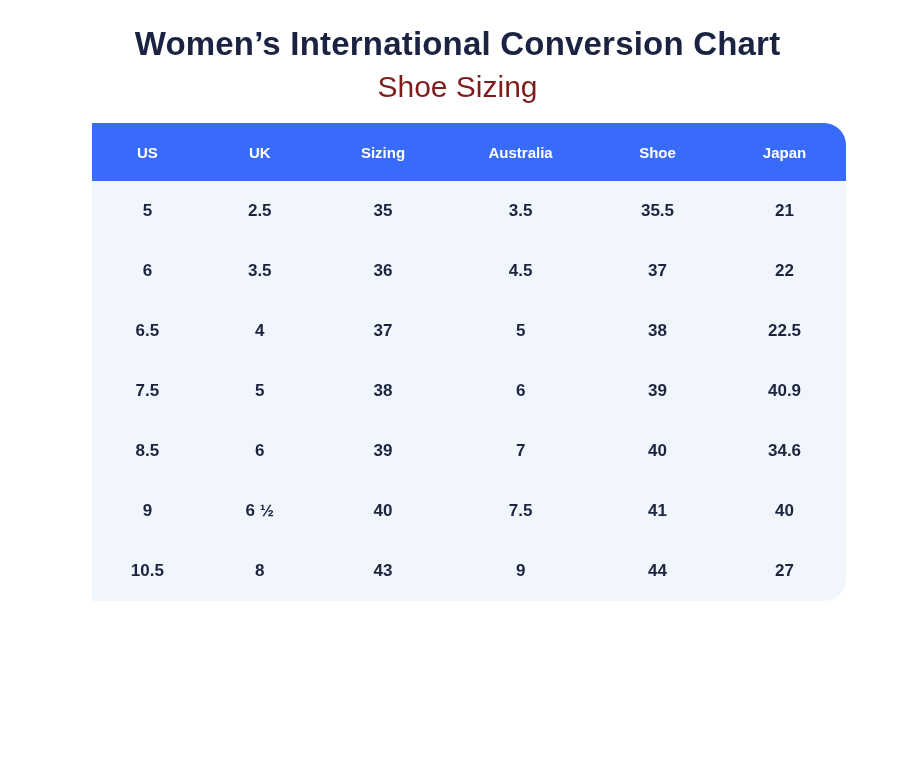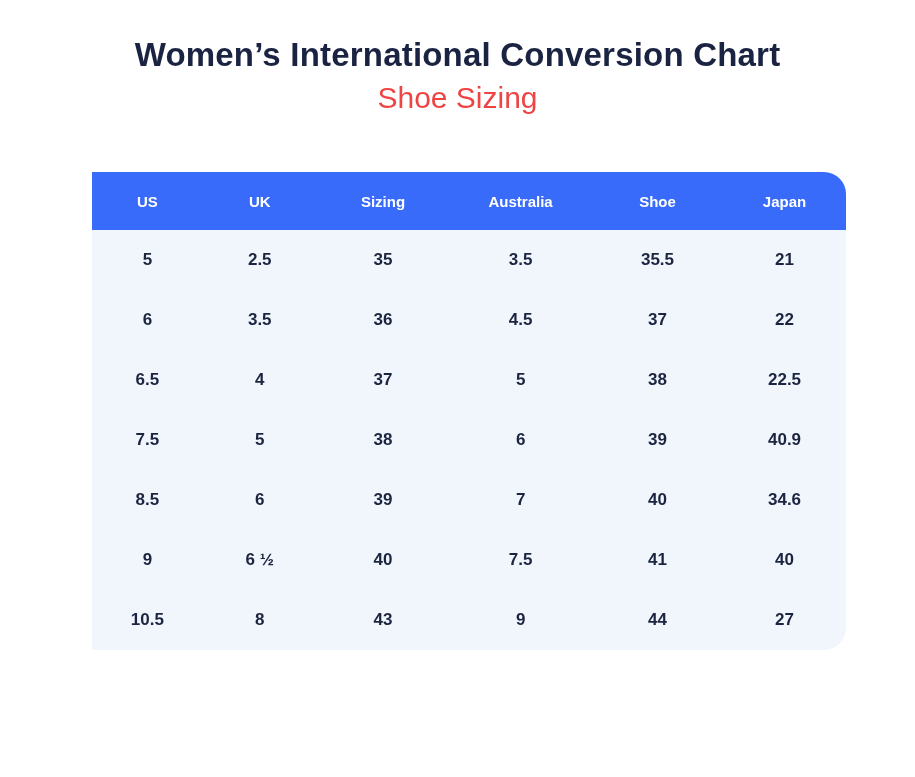--- a/index.html
+++ b/index.html
@@ -6,40 +6,40 @@
     margin: 0;
     padding: 0;
     background: #ffffff;
     width: 915px;
     height: 777px;
     font-family: "Liberation Sans", sans-serif;
     overflow: hidden;
   }
   .page-header {
     text-align: center;
-    padding-top: 35px;
+    padding-top: 24px;
   }
   .page-title {
     margin: 0;
     font-size: 33px;
     line-height: 1.2;
     font-weight: 700;
     color: #1b2342;
     letter-spacing: 0.2px;
   }
   .page-subtitle {
     margin: 4px 0 0 0;
     font-size: 30px;
     line-height: 1.25;
     font-weight: 400;
-    color: #ef4444;
+    color: #7f1d1d;
   }
   .table-card {
     width: 754px;
-    margin: 56px 0 0 68px;
+    margin: 18px 0 0 68px;
     border-radius: 22px;
     overflow: hidden;
     padding-left: 24px;
   }
   table {
     width: 100%;
     border-collapse: collapse;
     table-layout: fixed;
   }
   thead th {

